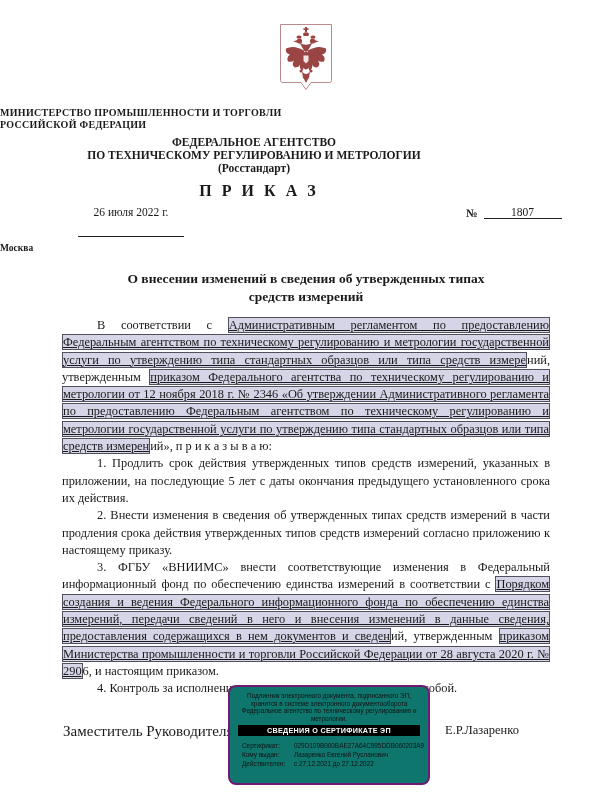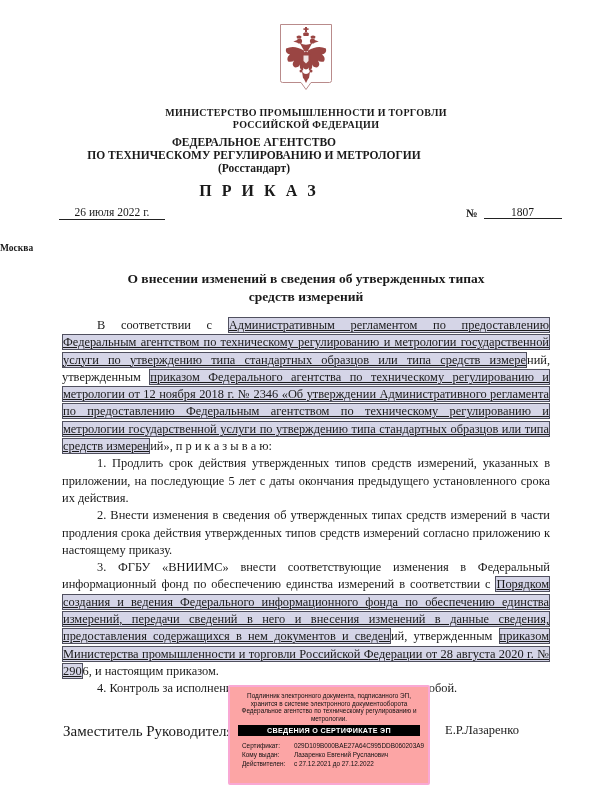--- a/index.html
+++ b/index.html
@@ -3,31 +3,31 @@
 <meta charset="utf-8">
 <style>
   html,body{margin:0;padding:0;background:#e8e8e8;}
   .page{position:relative;width:612px;height:792px;margin:0 auto;background:#ffffff;
         font-family:"Liberation Serif",serif;color:#1a1a1a;overflow:hidden;}
 
   
   .emblem{position:absolute;left:278px;top:22px;width:56px;height:72px;}
 
   
-  .ministry{position:absolute;top:107px;left:0;width:612px;text-align:center;
+  .ministry{position:absolute;top:107px;left:0;width:612px;text-align:left;
             font-weight:bold;font-size:10px;line-height:11.5px;letter-spacing:.3px;}
   .agency{position:absolute;top:136px;left:0;width:508px;text-align:center;
           font-weight:bold;font-size:11.5px;line-height:13px;}
   .prikaz{position:absolute;top:182px;left:0;width:518px;text-align:center;
           font-weight:bold;font-size:16px;letter-spacing:3px;}
 
   
   .daterow{position:absolute;top:206px;left:0;width:612px;height:18px;font-size:11.5px;}
-  .datecell{position:absolute;left:59px;width:106px;text-align:center;
-            border-bottom:1px solid #222;padding-bottom:1px;}
+  .datecell{position:absolute;left:78px;width:106px;text-align:center;
+            border-bottom:1px solid #222;padding-bottom:18px;}
   .numgroup{position:absolute;left:466px;top:0;display:flex;align-items:flex-end;}
   .numsign{font-weight:bold;margin-right:6px;}
   .numcell{display:inline-block;width:78px;text-align:center;border-bottom:1px solid #222;padding-bottom:0;}
 
   .city{position:absolute;top:243px;left:0;width:605px;text-align:left;
         font-weight:bold;font-size:9.5px;}
 
   .title{position:absolute;top:270px;left:0;width:612px;text-align:center;
          font-weight:bold;font-size:13.5px;line-height:18px;}
 
@@ -38,21 +38,21 @@
   .lnk{background:var(--link-bg,#d5d5e7);border:1px solid var(--link-border,#50505f);
        text-decoration:underline;
        -webkit-box-decoration-break:clone;box-decoration-break:clone;}
 
   
   .sig-pos{position:absolute;top:723px;left:63px;font-size:15px;}
   .sig-name{position:absolute;top:723px;left:445px;font-size:12.5px;}
 
   
   .stamp{position:absolute;left:228px;top:685px;width:202px;height:100px;
-         background:#fca5a5;border:2px solid #f9a8d4;border-radius:2px;box-sizing:border-box;
+         background:#0f766e;border:2px solid #701a75;border-radius:8px;box-sizing:border-box;
          font-family:"Liberation Sans",sans-serif;z-index:5;}
   .stamp-head{margin:5px 8px 0 8px;text-align:center;font-size:6.4px;line-height:7.6px;color:#111;}
   .stamp-bar{margin:3px 8px 0 8px;background:#000;color:#fff;text-align:center;
              font-size:7.2px;font-weight:bold;line-height:11px;letter-spacing:.3px;}
   .stamp-rows{margin:6px 0 0 12px;font-size:6.4px;line-height:8.6px;color:#111;}
   .slabel{display:inline-block;width:52px;}
 </style>
 </head>
 <body>
 

